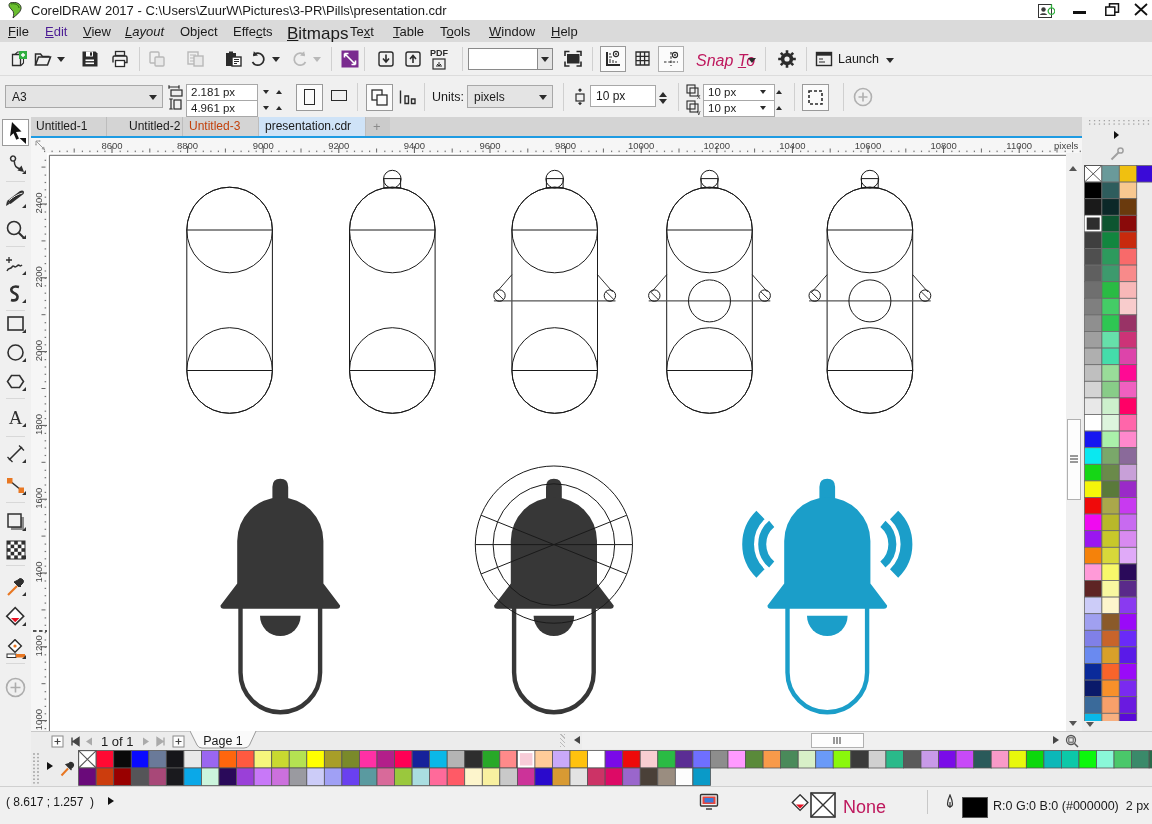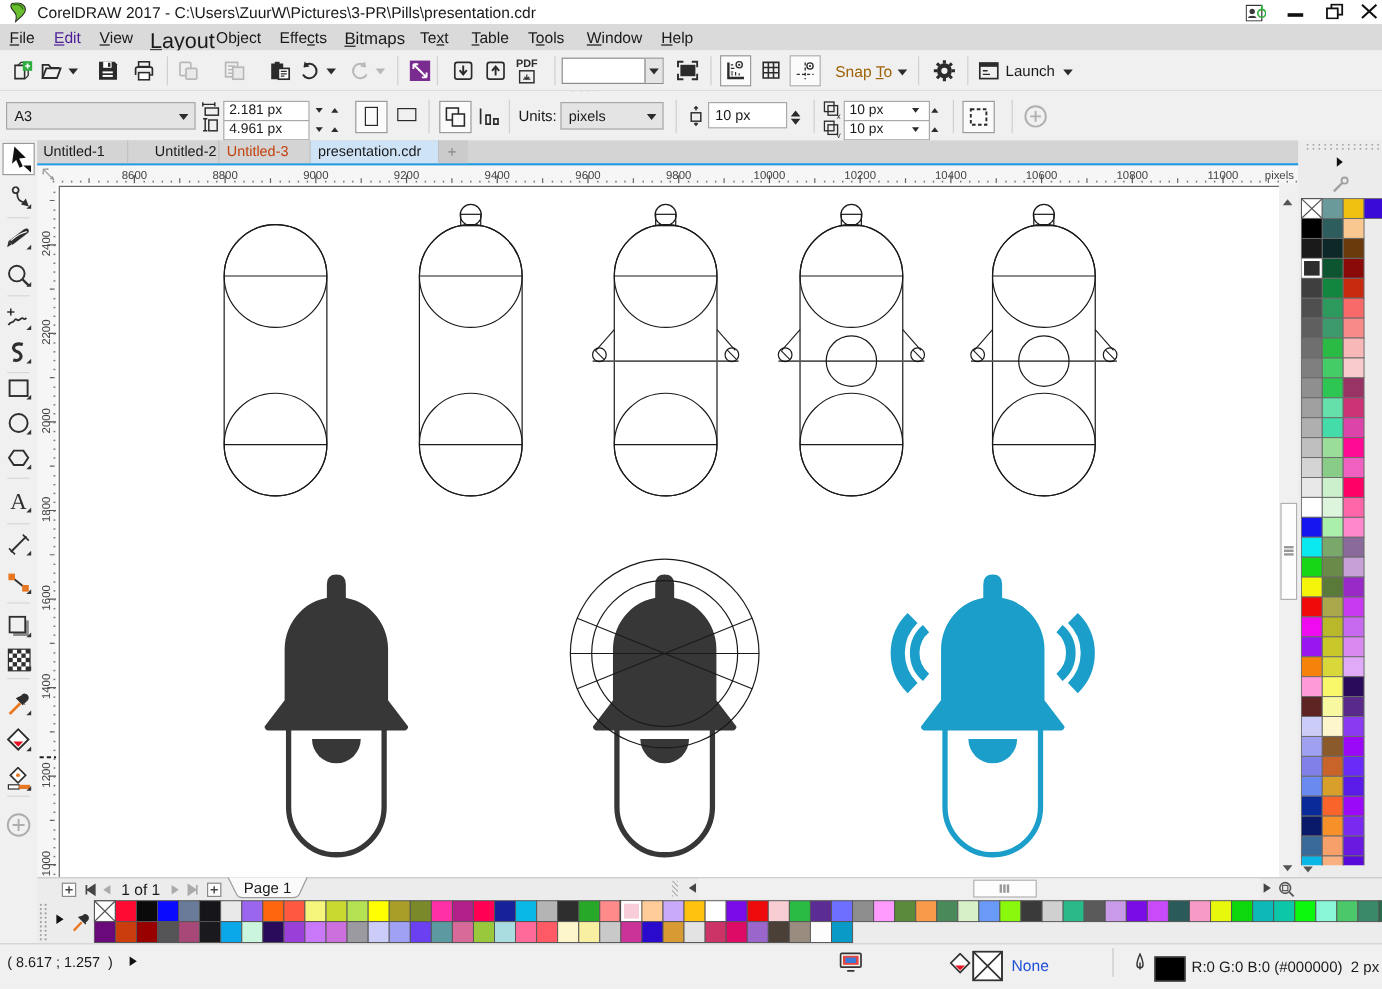--- a/index.html
+++ b/index.html
@@ -25,24 +25,24 @@
 <rect x="4.5" y="0.8" width="9" height="8.4" fill="none" stroke="#111" stroke-width="1.5"></rect>
 <rect x="0.8" y="4" width="9" height="8.4" fill="#fff" stroke="#111" stroke-width="1.5"></rect>
 </svg>
 <svg class="ab" style="left:1134px;top:3px" width="14" height="13" viewBox="0 0 14 13">
 <path d="M1 1 L13 12 M13 1 L1 12" stroke="#111" stroke-width="1.8"></path>
 </svg>
 <div class="ab" style="left:0;top:20px;width:1152px;height:22px;background:#dadada;"></div>
 <div class="ab" style="left:8px;top:24px;font-size:13px;color:#1a1a1a;"><u>F</u>ile</div>
 <div class="ab" style="left:45px;top:24px;font-size:13px;color:#4c1d95;"><u>E</u>dit</div>
 <div class="ab" style="left:83px;top:24px;font-size:13px;color:#1a1a1a;"><u>V</u>iew</div>
-<div class="ab" style="left:125px;top:24px;font-size:18px;color:#1a1a1a;"><u>L</u>ayout</div>
+<div class="ab" style="left:125px;top:24px;font-size:13px;color:#1a1a1a;font-style:italic;"><u>L</u>ayout</div>
 <div class="ab" style="left:180px;top:24px;font-size:13px;color:#1a1a1a;">Ob<u>j</u>ect</div>
 <div class="ab" style="left:233px;top:24px;font-size:13px;color:#1a1a1a;">Effe<u>c</u>ts</div>
-<div class="ab" style="left:287px;top:24px;font-size:14px;color:#1a1a1a;"><u>B</u>itmaps</div>
+<div class="ab" style="left:287px;top:24px;font-size:17px;color:#1a1a1a;"><u>B</u>itmaps</div>
 <div class="ab" style="left:350px;top:24px;font-size:13px;color:#1a1a1a;">Te<u>x</u>t</div>
 <div class="ab" style="left:393px;top:24px;font-size:13px;color:#1a1a1a;"><u>T</u>able</div>
 <div class="ab" style="left:440px;top:24px;font-size:13px;color:#1a1a1a;">T<u>o</u>ols</div>
 <div class="ab" style="left:489px;top:24px;font-size:13px;color:#1a1a1a;"><u>W</u>indow</div>
 <div class="ab" style="left:551px;top:24px;font-size:13px;color:#1a1a1a;"><u>H</u>elp</div>
 <div class="ab" style="left:0;top:42px;width:1152px;height:34px;background:#f0f0f0;border-bottom:1px solid #dcdcdc;box-sizing:border-box;"></div>
 <svg class="ab" style="left:9px;top:50px" width="18" height="18" viewBox="0 0 18 18">
     <path d="M3.5 4.5 h8 v11 h-8 z" fill="none" stroke="#2b2b2b" stroke-width="1.3"></path>
     <path d="M6 4.5 l2.5-2.5 h6 v11 l-2.5 2.5" fill="none" stroke="#2b2b2b" stroke-width="1.1"></path>
     <rect x="10" y="1" width="8" height="8" fill="#2faf40"></rect>
@@ -129,21 +129,21 @@
   </svg>
 <svg class="ab" style="left:634px;top:50px" width="18" height="18" viewBox="0 0 18 18">
     <path d="M2 2 h13 v13 h-13 z M2 6.3 h13 M2 10.6 h13 M6.3 2 v13 M10.6 2 v13" fill="none" stroke="#2b2b2b" stroke-width="1.3"></path>
   </svg>
 <div class="ab" style="left:658px;top:46px;width:26px;height:26px;background:#fbfbfb;border:1px solid #b0b0b0;box-sizing:border-box;"></div>
 <svg class="ab" style="left:662px;top:50px" width="18" height="18" viewBox="0 0 18 18">
     <path d="M9 2 v14 M2 12 h14" stroke="#2b2b2b" stroke-width="1.1" stroke-dasharray="2.5 1.8"></path>
     <circle cx="13" cy="5" r="2.6" fill="none" stroke="#2b2b2b" stroke-width="1.1"></circle>
     <circle cx="13" cy="5" r="0.9" fill="#2b2b2b"></circle>
   </svg>
-<div class="ab" style="left:696px;top:52px;font-size:13px;color:#a16207;">Snap <u>T</u>o</div>
+<div class="ab" style="left:696px;top:52px;font-size:16px;color:#be185d;font-style:italic;">Snap <u>T</u>o</div>
 <div class="ab" style="left:748px;top:58px;width:0;height:0;border:4px solid transparent;border-top:5px solid #2b2b2b;"></div>
 <div class="ab" style="left:765px;top:47px;width:1px;height:24px;background:#d0d0d0;"></div>
 <svg class="ab" style="left:776px;top:48px" width="22" height="22" viewBox="0 0 22 22">
 <g fill="#2b2b2b">
       <circle cx="11" cy="11" r="6.2"></circle>
     </g>
 <g stroke="#2b2b2b" stroke-width="2.6">
 <path d="M11 2.2 V5 M11 17 v2.8 M2.2 11 H5 M17 11 h2.8 M4.8 4.8 L6.8 6.8 M15.2 15.2 L17.2 17.2 M17.2 4.8 L15.2 6.8 M6.8 15.2 L4.8 17.2"></path>
     </g>
 <circle cx="11" cy="11" r="2.6" fill="#f0f0f0"></circle>
@@ -1038,19 +1038,19 @@
 <path d="M7 16 h6" stroke="#333" stroke-width="1.4"></path>
   </svg>
 <svg class="ab" style="left:790px;top:794px" width="21" height="19" viewBox="0 0 21 19">
 <rect x="4.6" y="3.1" width="11" height="11" transform="rotate(45 10.1 8.6)" fill="#fff" stroke="#333" stroke-width="1.4"></rect>
 <path d="M6 10.5 L10.1 14.6 L14.2 10.5 Z" fill="#e81123"></path>
   </svg>
 <svg class="ab" style="left:810px;top:792px" width="26" height="26" viewBox="0 0 26 26">
 <rect x="1" y="1" width="24" height="24" fill="#fff" stroke="#333" stroke-width="1.6"></rect>
 <path d="M1 1 L25 25 M25 1 L1 25" stroke="#333" stroke-width="1.4"></path>
   </svg>
-<div class="ab" style="left:843px;top:797px;font-size:13px;color:#1d4ed8;">None</div>
+<div class="ab" style="left:843px;top:797px;font-size:18px;color:#be185d;">None</div>
 <div class="ab" style="left:927px;top:790px;width:1px;height:24px;background:#c8c8c8;"></div>
 <svg class="ab" style="left:944px;top:794px" width="12" height="20" viewBox="0 0 12 20">
 <path d="M6 1 C4 5.5 3.5 7.5 3.5 10 a2.5 2.5 0 0 0 5 0 C8.5 7.5 8 5.5 6 1 Z" fill="none" stroke="#333" stroke-width="1.2"></path>
 <path d="M6 8 v6" stroke="#333" stroke-width="1.2"></path>
   </svg>
 <div class="ab" style="left:962px;top:797px;width:24px;height:19px;background:#000;border:1px solid #555;"></div>
 <div class="ab" style="left:993px;top:799px;font-size:12.5px;color:#1a1a1a;">R:0 G:0 B:0 (#000000)&nbsp; 2 px</div>
 </body></html>

